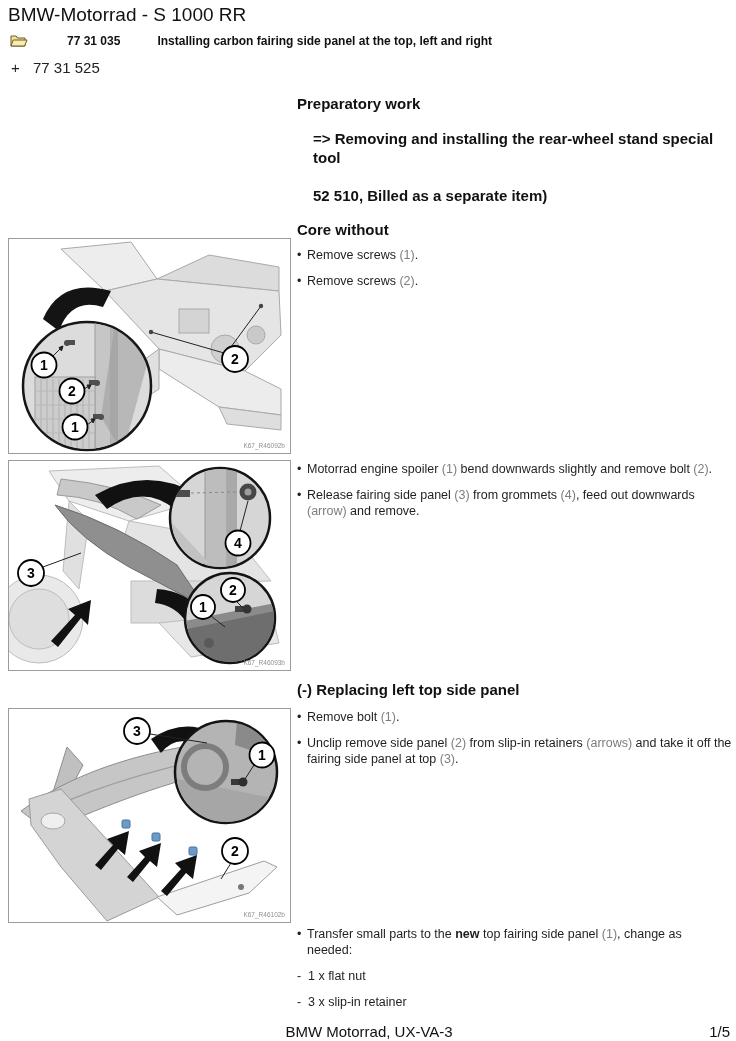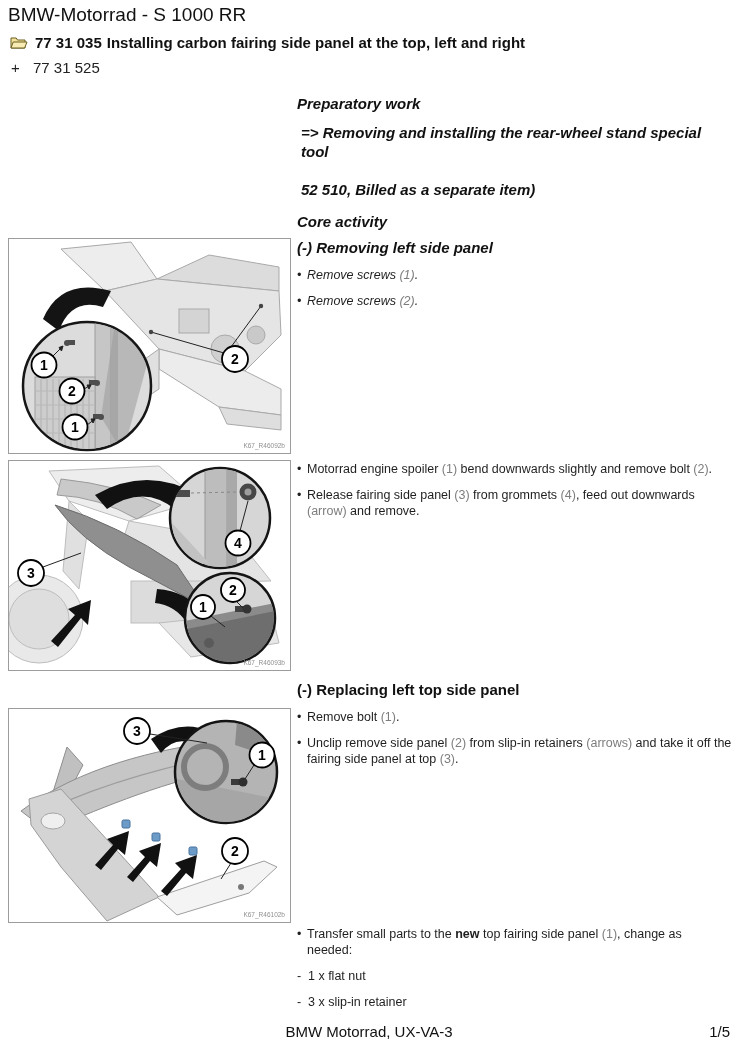--- a/index.html
+++ b/index.html
@@ -1,34 +1,34 @@
 <!DOCTYPE html>
 <html><head>
 <meta charset="utf-8">
 <style>
   html,body{margin:0;padding:0;}
   body{
     width:736px;height:1041px;position:relative;background:#ffffff;
     font-family:"Liberation Sans", sans-serif;color:#1a1a1a;overflow:hidden;
   }
   .doc-title{position:absolute;left:8px;top:6px;font-size:19px;line-height:18px;color:#111;}
-  .job-row{position:absolute;left:10px;top:34px;display:flex;align-items:center;font-size:15px;font-weight:bold;color:#111;}
+  .job-row{position:absolute;left:10px;top:34px;display:flex;align-items:center;font-size:12px;font-weight:bold;color:#111;gap:32px;}
   .job-row .folder{width:18px;height:14px;margin-right:7px;flex:none;}
   .job-row .code{margin-right:5px;}
   .sub-row{position:absolute;left:11px;top:59px;font-size:15px;color:#222;display:flex;}
   .sub-row .plus{width:22px;flex:none;}
   .col{position:absolute;left:297px;width:436px;}
-  .sec1{top:95px;font-style:italic;}
+  .sec1{top:95px;}
   .sec2{top:461px;}
   .sec3{top:681px;}
   .sec4{top:926px;}
   h3.hd{margin:0 0 10px 0;font-size:15px;line-height:18px;font-weight:bold;color:#111;}
   h3.hd.core{margin:14px 0 8px 0;}
   h3.hd.step{margin:0 0 10px 0;}
-  p.linkpara{margin:4px;font-size:15px;line-height:19px;font-weight:bold;color:#111;}
+  p.linkpara{margin:16px;font-size:15px;line-height:19px;font-weight:bold;color:#111;}
   .li{display:flex;margin:0 0 10px 0;font-size:12.5px;line-height:16px;color:#1f1f1f;}
   .li .marker{width:10px;flex:none;}
   .li .txt{flex:1;}
   .dash .marker{width:11px;}
   .ref{color:#7d7d7d;}
   .b{font-weight:bold;margin-top:35px;}
   .figure{position:absolute;left:8px;width:281px;border:1px solid #9c9c9c;box-sizing:content-box;background:#fff;}
   .figure svg{display:block;}
   .fig1{top:238px;}
   .fig2{top:460px;}
@@ -55,22 +55,21 @@
 </div>
 
 <div class="sub-row">
   <span class="plus">+</span>
   <span>77 31 525</span>
 </div>
 
 <div class="col sec1">
   <h3 class="hd">Preparatory work</h3>
   <p class="linkpara"><span>=&gt; Removing and installing the rear-wheel stand special tool</span><br><br><span>52 510, Billed as a separate item)</span></p>
-  <h3 class="hd core">Core activity</h3>
-  <h3 class="hd step">(-) Removing left side panel</h3>
+  <h3 class="hd core">Core without</h3>
   <div class="li">
     <span class="marker">•</span>
     <span class="txt"><span>Remove screws </span><span class="ref">(1)</span><span>.</span></span>
   </div>
   <div class="li">
     <span class="marker">•</span>
     <span class="txt"><span>Remove screws </span><span class="ref">(2)</span><span>.</span></span>
   </div>
 </div>
 

